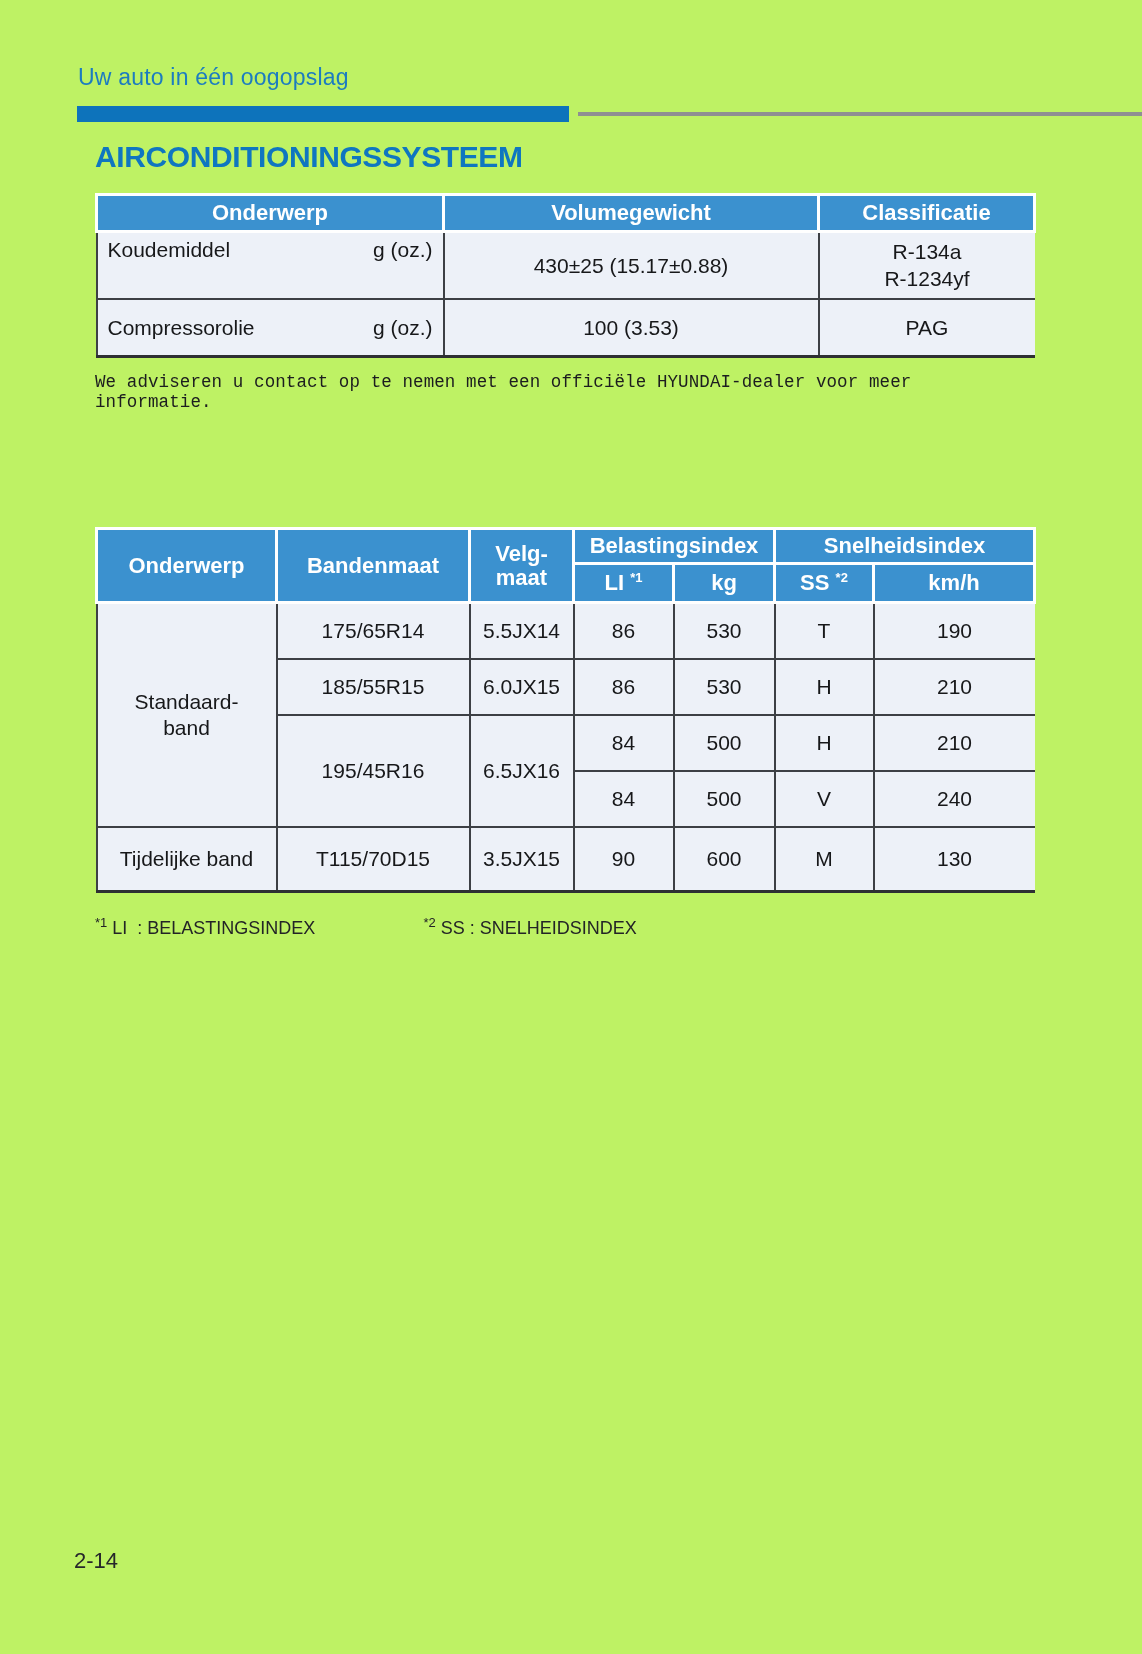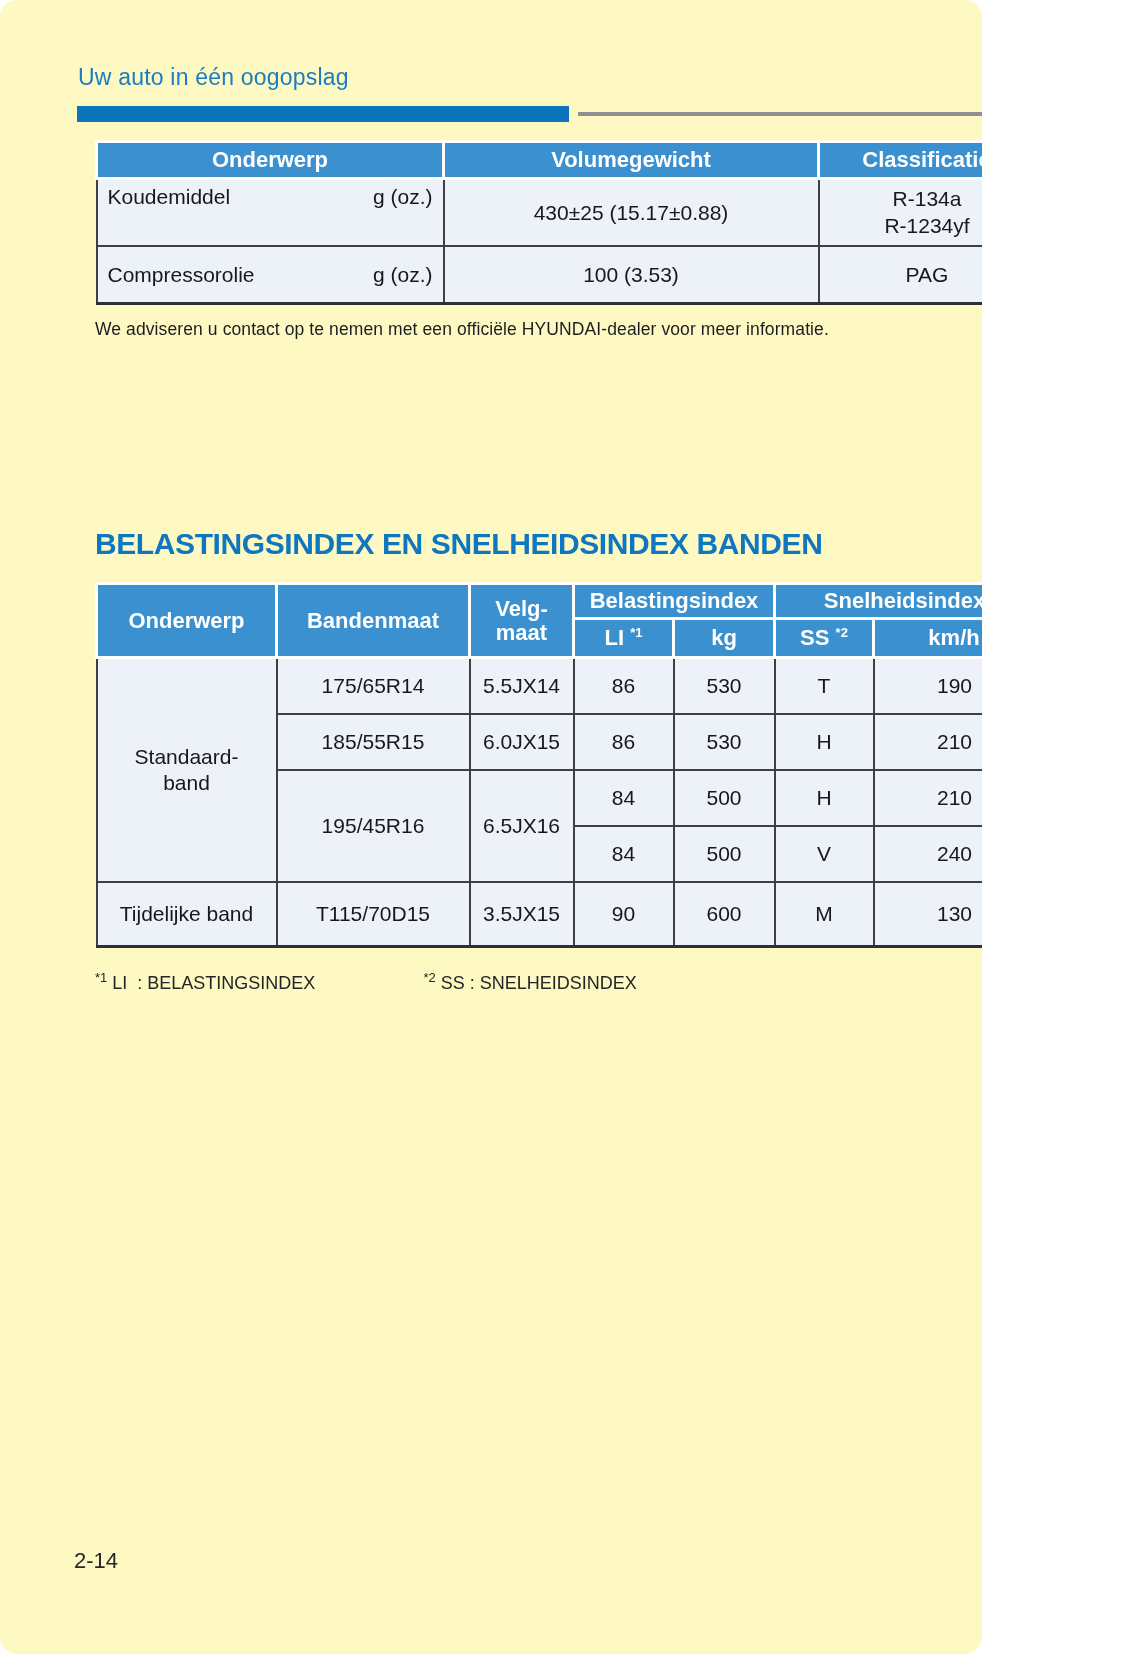--- a/index.html
+++ b/index.html
@@ -1,23 +1,22 @@
 <!DOCTYPE html>
 <html><head>
 <meta charset="utf-8">
 <style>
   html,body { margin:0; padding:0; background:#ffffff; }
   .page {
     position:relative;
-    width:982px; height:1654px;
-    background:#fef9c3;
+    width:1142px; height:1654px;
+    background:#bef264;
     font-family:"Liberation Sans","DejaVu Sans",sans-serif;
     color:#17181a;
     overflow:hidden;
-    border-radius:17px;
   }
 
   
   .running-head-label {
     position:absolute; left:78px; top:64px;
     font-size:23px; color:#1c7cc0; letter-spacing:0.2px;
   }
   .running-head-bar {
     position:absolute; left:77px; top:106px;
     width:492px; height:16px; background:#0d73bb;
@@ -75,21 +74,21 @@
   .subj-col .s-label { text-align:left; }
   .subj-col .s-unit  { text-align:right; }
   .subj-flex {
     display:flex; justify-content:space-between; align-items:flex-start;
     padding:0 10px;
   }
   .two-line span { display:block; line-height:1.25; }
 
   .table-note {
     margin-top:14px;
-    font-size:17.5px; color:#1c1d1f; letter-spacing:0.1px;
+    font-size:17.5px; color:#1c1d1f; letter-spacing:0.1px;font-family:Liberation Mono, monospace;
   }
 
   
   .wheel-line { display:block; line-height:1.05; }
   sup.fn-sup { font-size:13px; vertical-align:super; line-height:0; }
   th sup.fn-sup { color:#ffffff; }
 
   .footnotes {
     margin-top:25px; font-size:18px; color:#232426;
     display:flex; gap:108px; white-space:pre-wrap;
@@ -104,20 +103,21 @@
 </head>
 <body>
 
 <div class="page">
 
   <div class="running-head-label">Uw auto in één oogopslag</div>
   <div class="running-head-bar"></div>
   <div class="running-head-rule"></div>
 
   <div class="section section-ac">
+    <h1 class="section-title">AIRCONDITIONINGSSYSTEEM</h1>
 
     <table>
       <colgroup>
           <col style="width:347px">
           <col style="width:375px">
           <col style="width:216px">
         </colgroup>
       <thead>
         <tr class="hr37">
           <th>Onderwerp</th>
@@ -149,21 +149,20 @@
           <td>100 (3.53)</td>
           <td>PAG</td>
         </tr>
       </tbody>
     </table>
 
     <div class="table-note">We adviseren u contact op te nemen met een officiële HYUNDAI-dealer voor meer informatie.</div>
   </div>
 
   <div class="section section-tire">
-    <h1 class="section-title">BELASTINGSINDEX EN SNELHEIDSINDEX BANDEN</h1>
 
     <table>
       <colgroup>
         <col style="width:180px">
           <col style="width:193px">
           <col style="width:104px">
         <col style="width:100px">
           <col style="width:101px">
           <col style="width:99px">
           <col style="width:161px">

